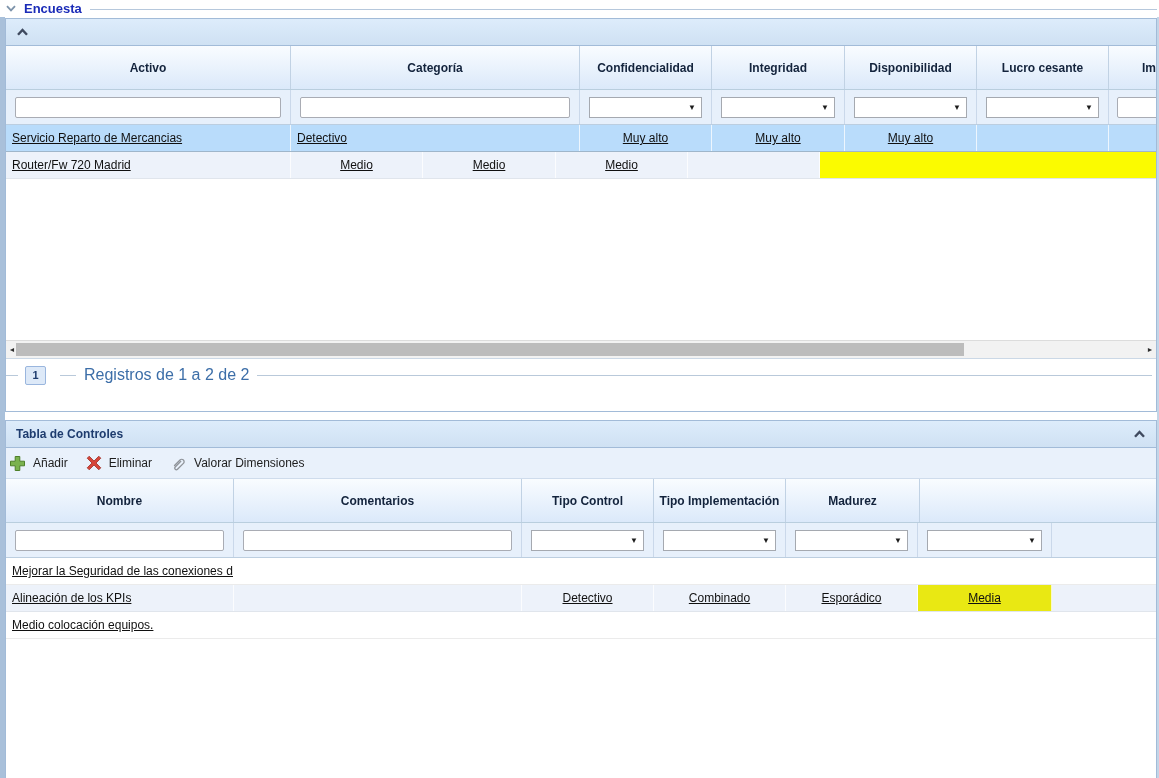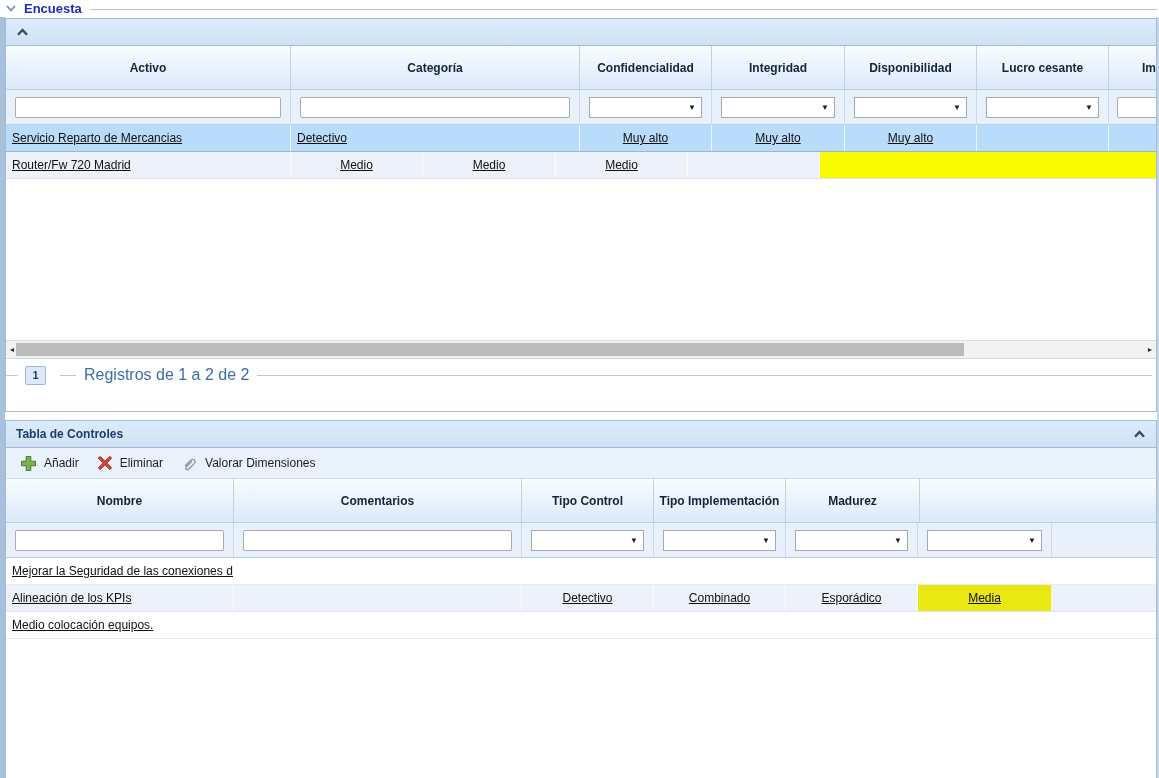--- a/index.html
+++ b/index.html
@@ -90,21 +90,21 @@
   .pl-b { width:16px; margin-left:14px; }
   .pl-c { flex:1; margin:0 4px 0 8px; }
   .pbtn { width:21px; height:19px; margin-left:7px; border:1px solid #9ab6de; background:#dde9f8;
           border-radius:2px; font-size:11px; font-weight:bold; color:#1e3c6e;
           display:flex; align-items:center; justify-content:center; cursor:pointer; }
   .ptext { font-size:16px; color:#3c6ea8; margin-left:8px; white-space:nowrap; }
   .pbottom { flex:1; background:#fff; }
 
   
   .toolbar { height:31px; background:#e9f1fb; border-bottom:1px solid #cfdcec;
-             display:flex; align-items:center; padding-left:14px; gap:18px; flex:none; }
+             display:flex; align-items:center; padding-left:3px; gap:18px; flex:none; }
   .tbtn { display:flex; align-items:center; gap:7px; font-size:12px; color:#1d1d1d; cursor:pointer; }
   .tbtn .ticon { display:flex; align-items:center; }
 </style>
 </head>
 <body>
 
 <div>
 
   <div class="legend-row">
     <span class="legend-toggle">

